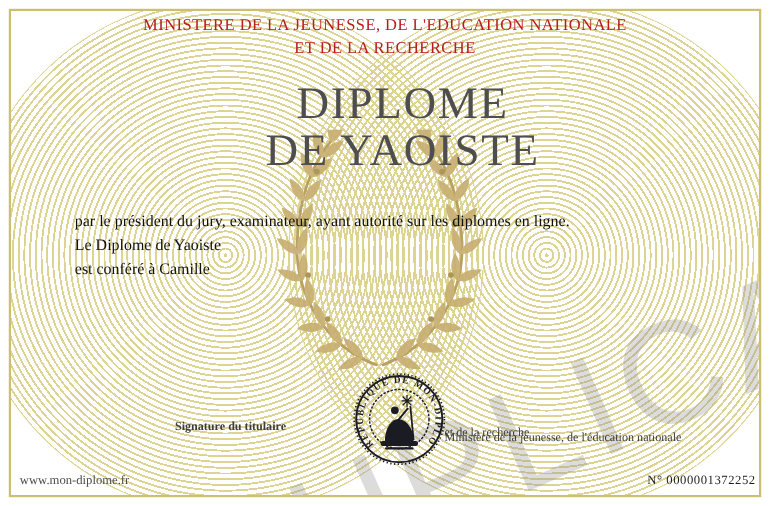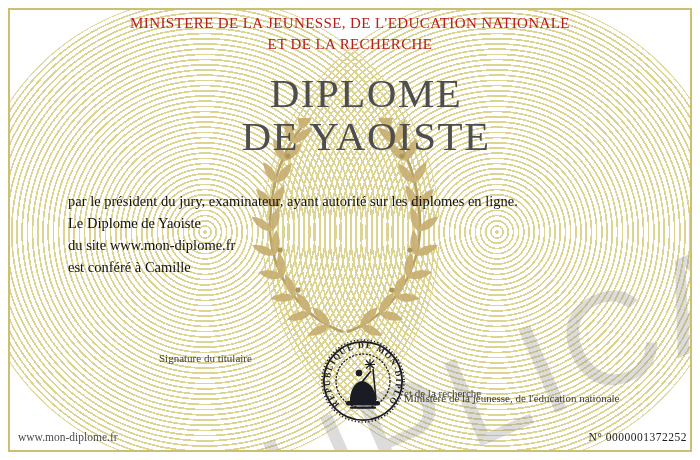--- a/index.html
+++ b/index.html
@@ -31,21 +31,21 @@
   .wreath { position:absolute; left:210px; top:118px; z-index:2; }
   .layer-text { position:absolute; inset:0; z-index:3; }
 
   .header { position:absolute; top:13px; left:0; width:100%; text-align:center;
     color:#b91c1c; font-size:15px; line-height:21px; letter-spacing:0.4px; }
   .title { position:absolute; top:72px; left:16px; width:100%; text-align:center;
     color:#4e4e4e; font-size:41px; line-height:43px; letter-spacing:1.5px; }
   .body-block { position:absolute; left:68px; top:190px; color:#101010;
     font-size:14.5px; line-height:22px; }
   .rights-line { position:absolute; left:112px; top:308px; color:#101010; font-size:14.5px; }
-  .signature-label { position:absolute; left:159px; top:352px; color:#3c3c3c; font-size:11px; }
+  .signature-label { position:absolute; left:159px; top:382px; color:#3c3c3c; font-size:11px;font-weight:bold; }
   .ministry { position:absolute; left:404px; color:#3c3c3c; font-size:11px; }
   .ministry-1 { top:368px;margin-top:24px; }
   .ministry-2 { top:387px; }
   .seal { position:absolute; left:320px; top:338px; z-index:4; }
   .footer-site { position:absolute; left:18px; top:431px; color:#4c4c4c; font-size:11.5px;text-align:center; }
   .footer-number { position:absolute; right:13px; top:431px; color:#1c1c1c; font-size:11.5px; letter-spacing:0.5px; }
 </style>
 </head>
 <body>
 
@@ -102,21 +102,20 @@
     </div>
 
     <div class="title">
       <div>DIPLOME</div>
       <div>DE YAOISTE</div>
     </div>
 
     <div class="body-block">
       <div>par le président du jury, examinateur, ayant autorité sur les diplomes en ligne.</div>
       <div>Le Diplome de Yaoiste</div>
-      <div>du site www.mon-diplome.fr</div>
       <div>est conféré à Camille</div>
     </div>
 
 
     <div class="signature-label">Signature du titulaire</div>
 
     <div class="ministry ministry-1">Ministère de la jeunesse, de l'éducation nationale</div>
     <div class="ministry ministry-2">et de la recherche</div>
 
     <div class="footer-site">www.mon-diplome.fr</div>

